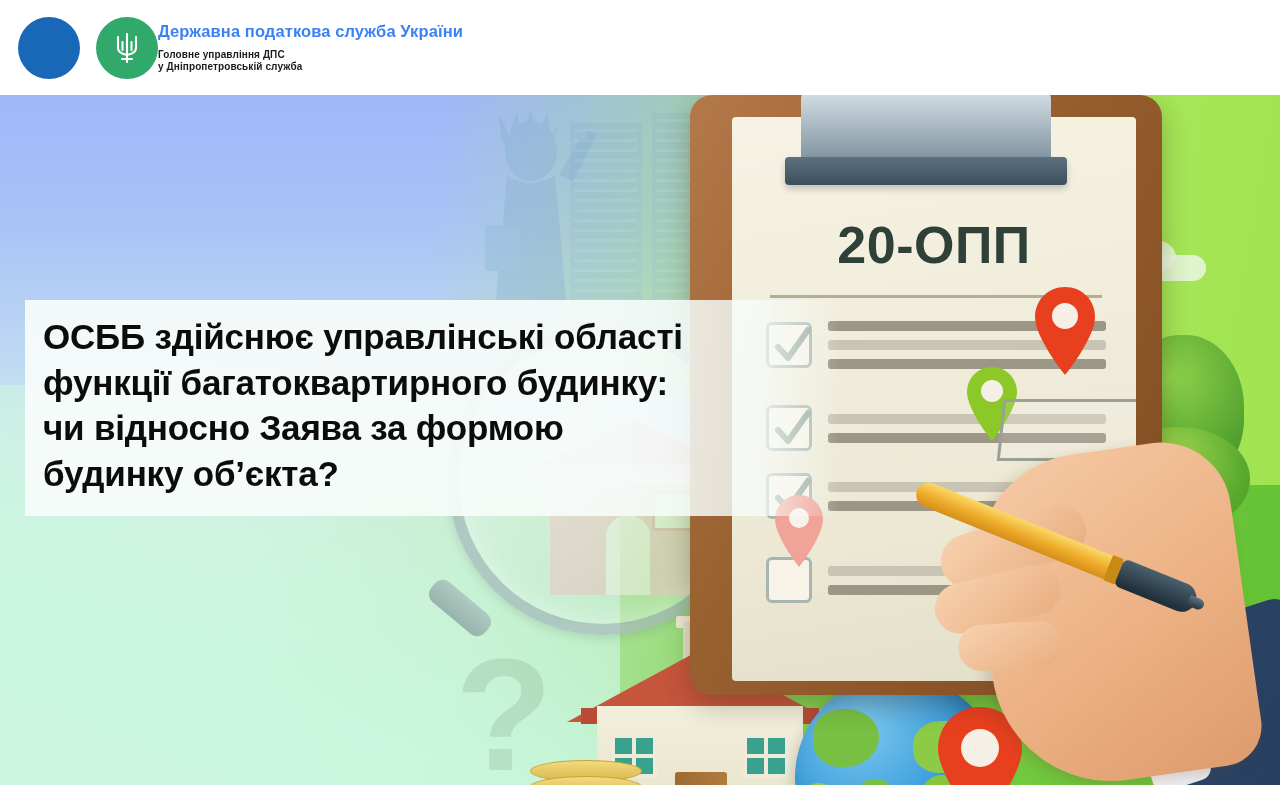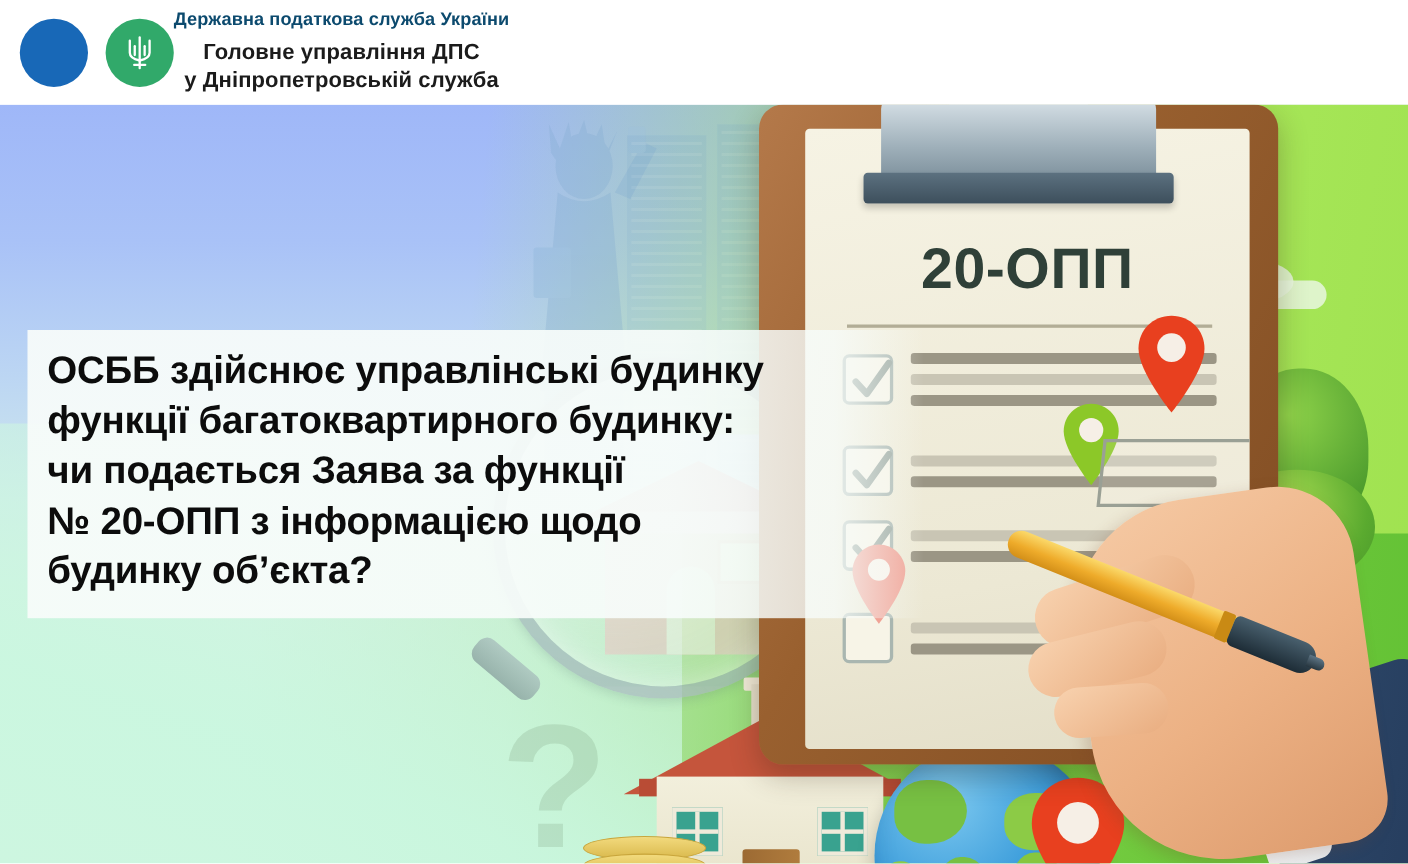--- a/index.html
+++ b/index.html
@@ -18,26 +18,26 @@
     background:#ffffff; display:flex; align-items:center; padding-left:16px;
     z-index:40;
   }
   .logo-wrap { position:relative; width:132px; height:66px; flex:0 0 auto; }
   .logo-circle { position:absolute; top:50%; transform:translateY(-50%); border-radius:50%; }
   .logo-blue { left:2px; width:62px; height:62px; background:#1868b7; }
   .logo-green { left:80px; width:62px; height:62px; background:#31a96a; }
   .logo-green svg { position:absolute; left:50%; top:50%; transform:translate(-50%,-50%); }
   .header-text { margin-left:10px; display:flex; flex-direction:column; justify-content:center; }
   .org-line1 {
-    font-size:16.5px; font-weight:bold; color:#0c4a6e; letter-spacing:.1px;
+    font-size:16.5px; font-weight:bold; color:#3b82f6; letter-spacing:.1px;
     line-height:1.25; margin-bottom:7px; white-space:nowrap;
   }
   .org-line2, .org-line3 {
-    font-size:20px; font-weight:bold; color:#1b1b1b; letter-spacing:.1px;
-    line-height:1.27; white-space:nowrap;text-align:center;
+    font-size:10px; font-weight:bold; color:#1b1b1b; letter-spacing:.1px;
+    line-height:1.27; white-space:nowrap;
   }
 
   
   .canvas { position:absolute; left:0; top:95px; width:1280px; height:690px; overflow:hidden; }
 
   
   .bg-base {
     position:absolute; inset:0;
     background:
       linear-gradient(180deg,#9fb7f8 0%, #a9c2f7 18%, #bcd6f3 36%, #cfe8ec 52%, #d8f0e2 66%, #d4f4dd 80%, #d2f6de 100%);
@@ -438,20 +438,19 @@
     </div>
     <div class="pen">
       <div class="pen-body"></div>
       <div class="pen-ring"></div>
       <div class="pen-tip"></div>
     </div>
 
   </div>
 
   <div class="headline">
-    <div class="headline-line">ОСББ здійснює управлінські будинку</div>
+    <div class="headline-line">ОСББ здійснює управлінські області</div>
     <div class="headline-line">функції багатоквартирного будинку:</div>
-    <div class="headline-line">чи подається Заява за функції</div>
-    <div class="headline-line">№ 20-ОПП з інформацією щодо</div>
+    <div class="headline-line">чи відносно Заява за формою</div>
     <div class="headline-line">будинку об’єкта?</div>
   </div>
 
 </div>
 
 </body></html>

